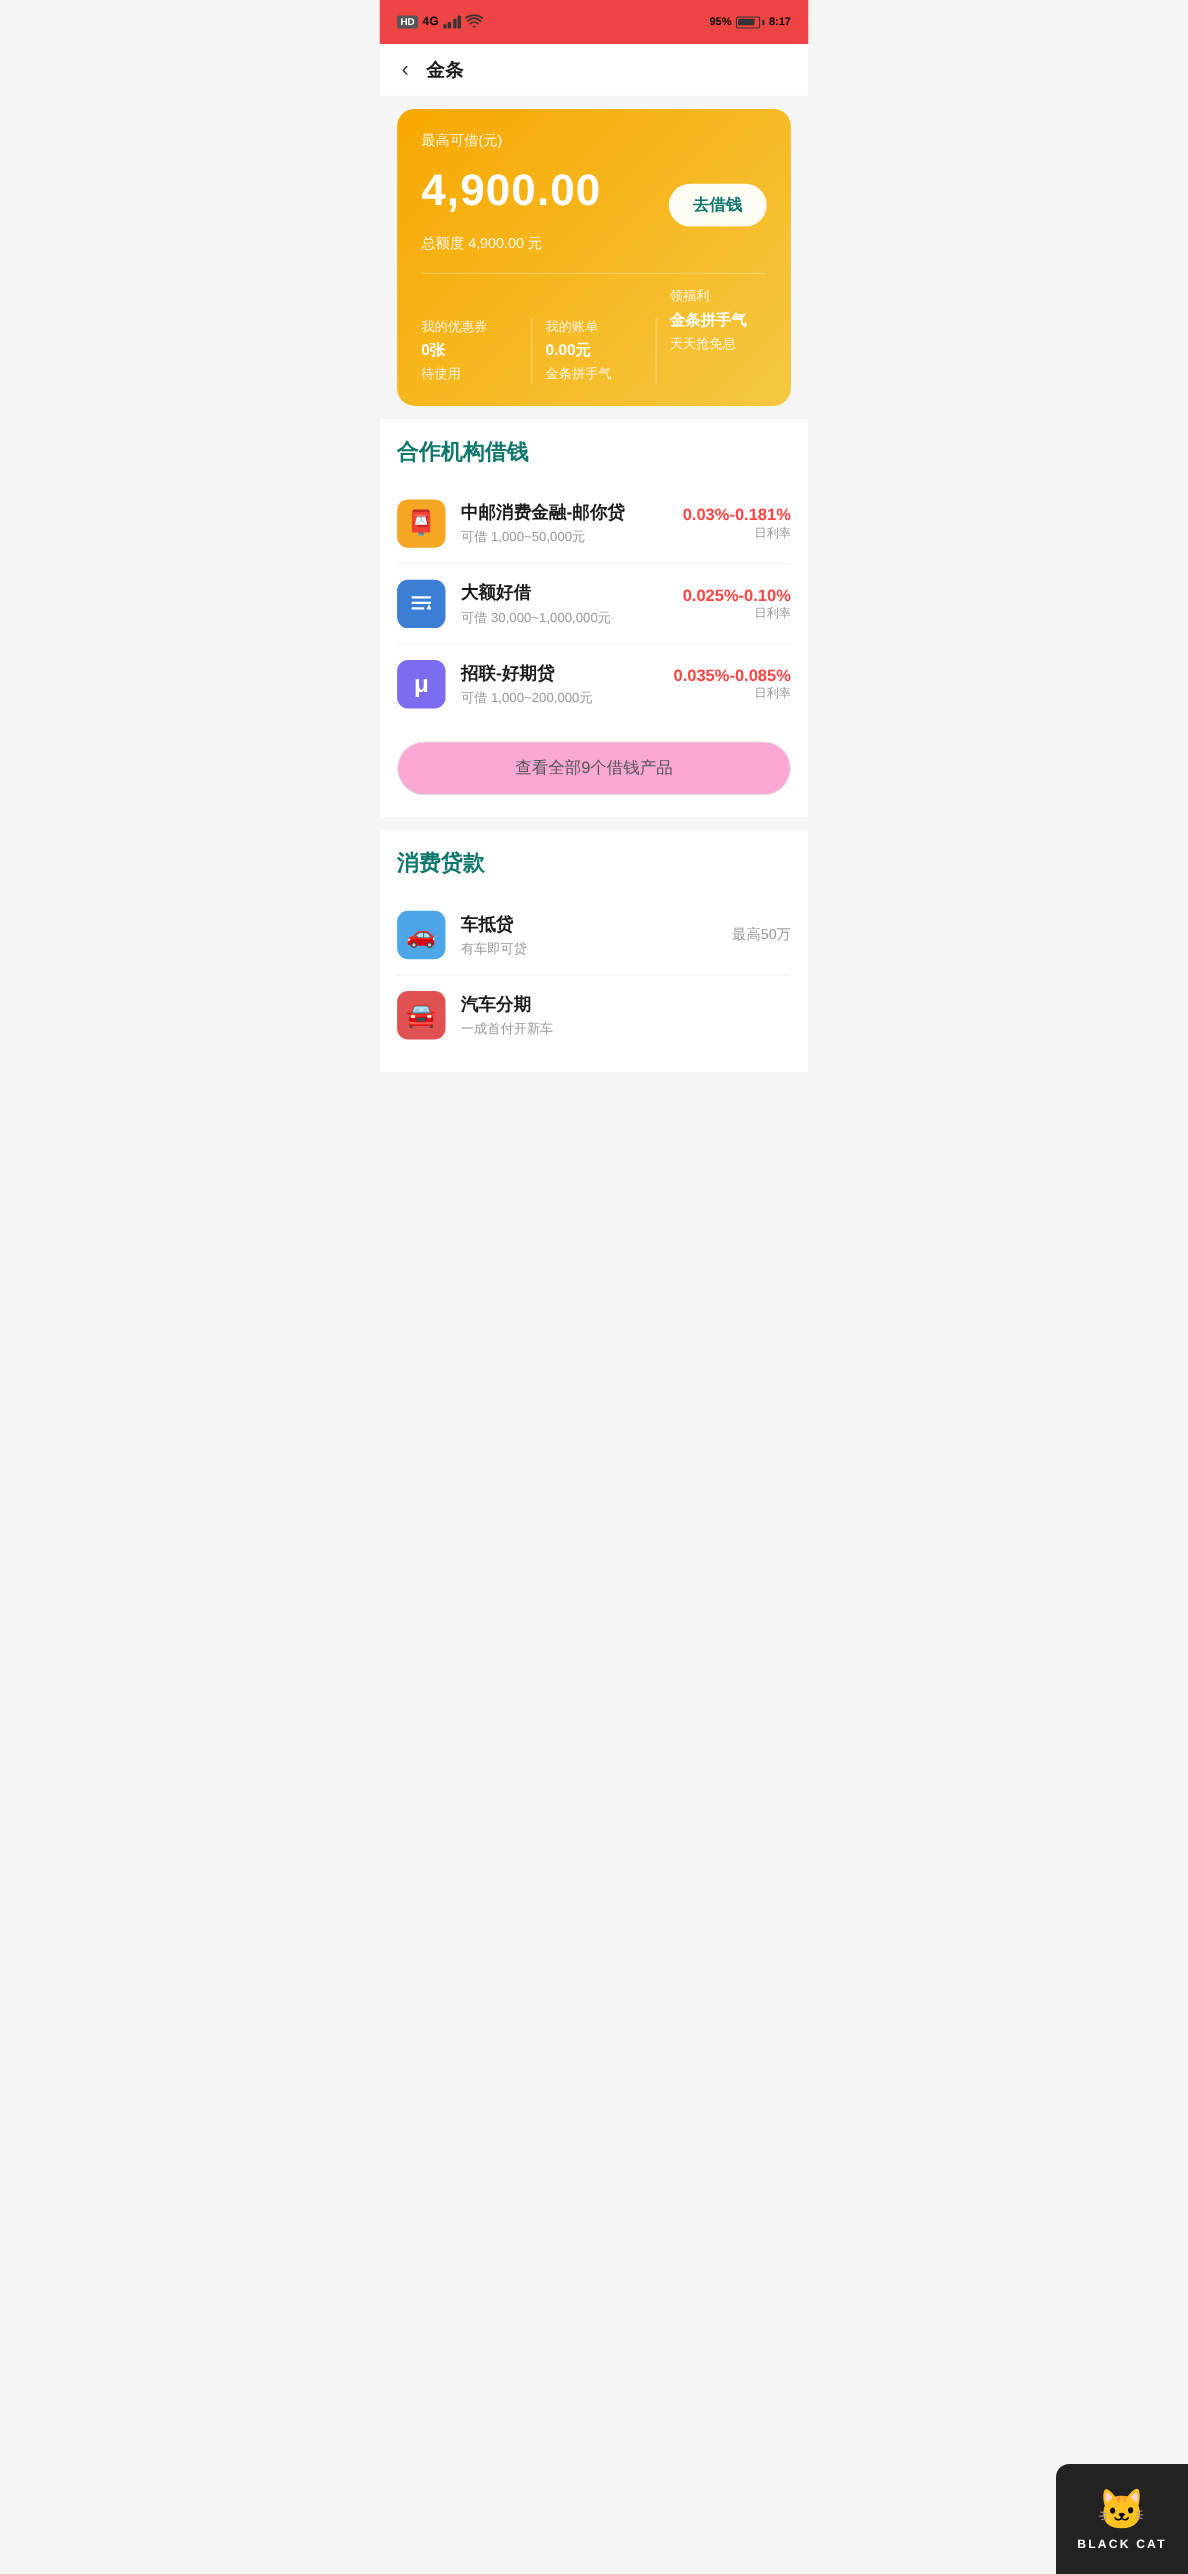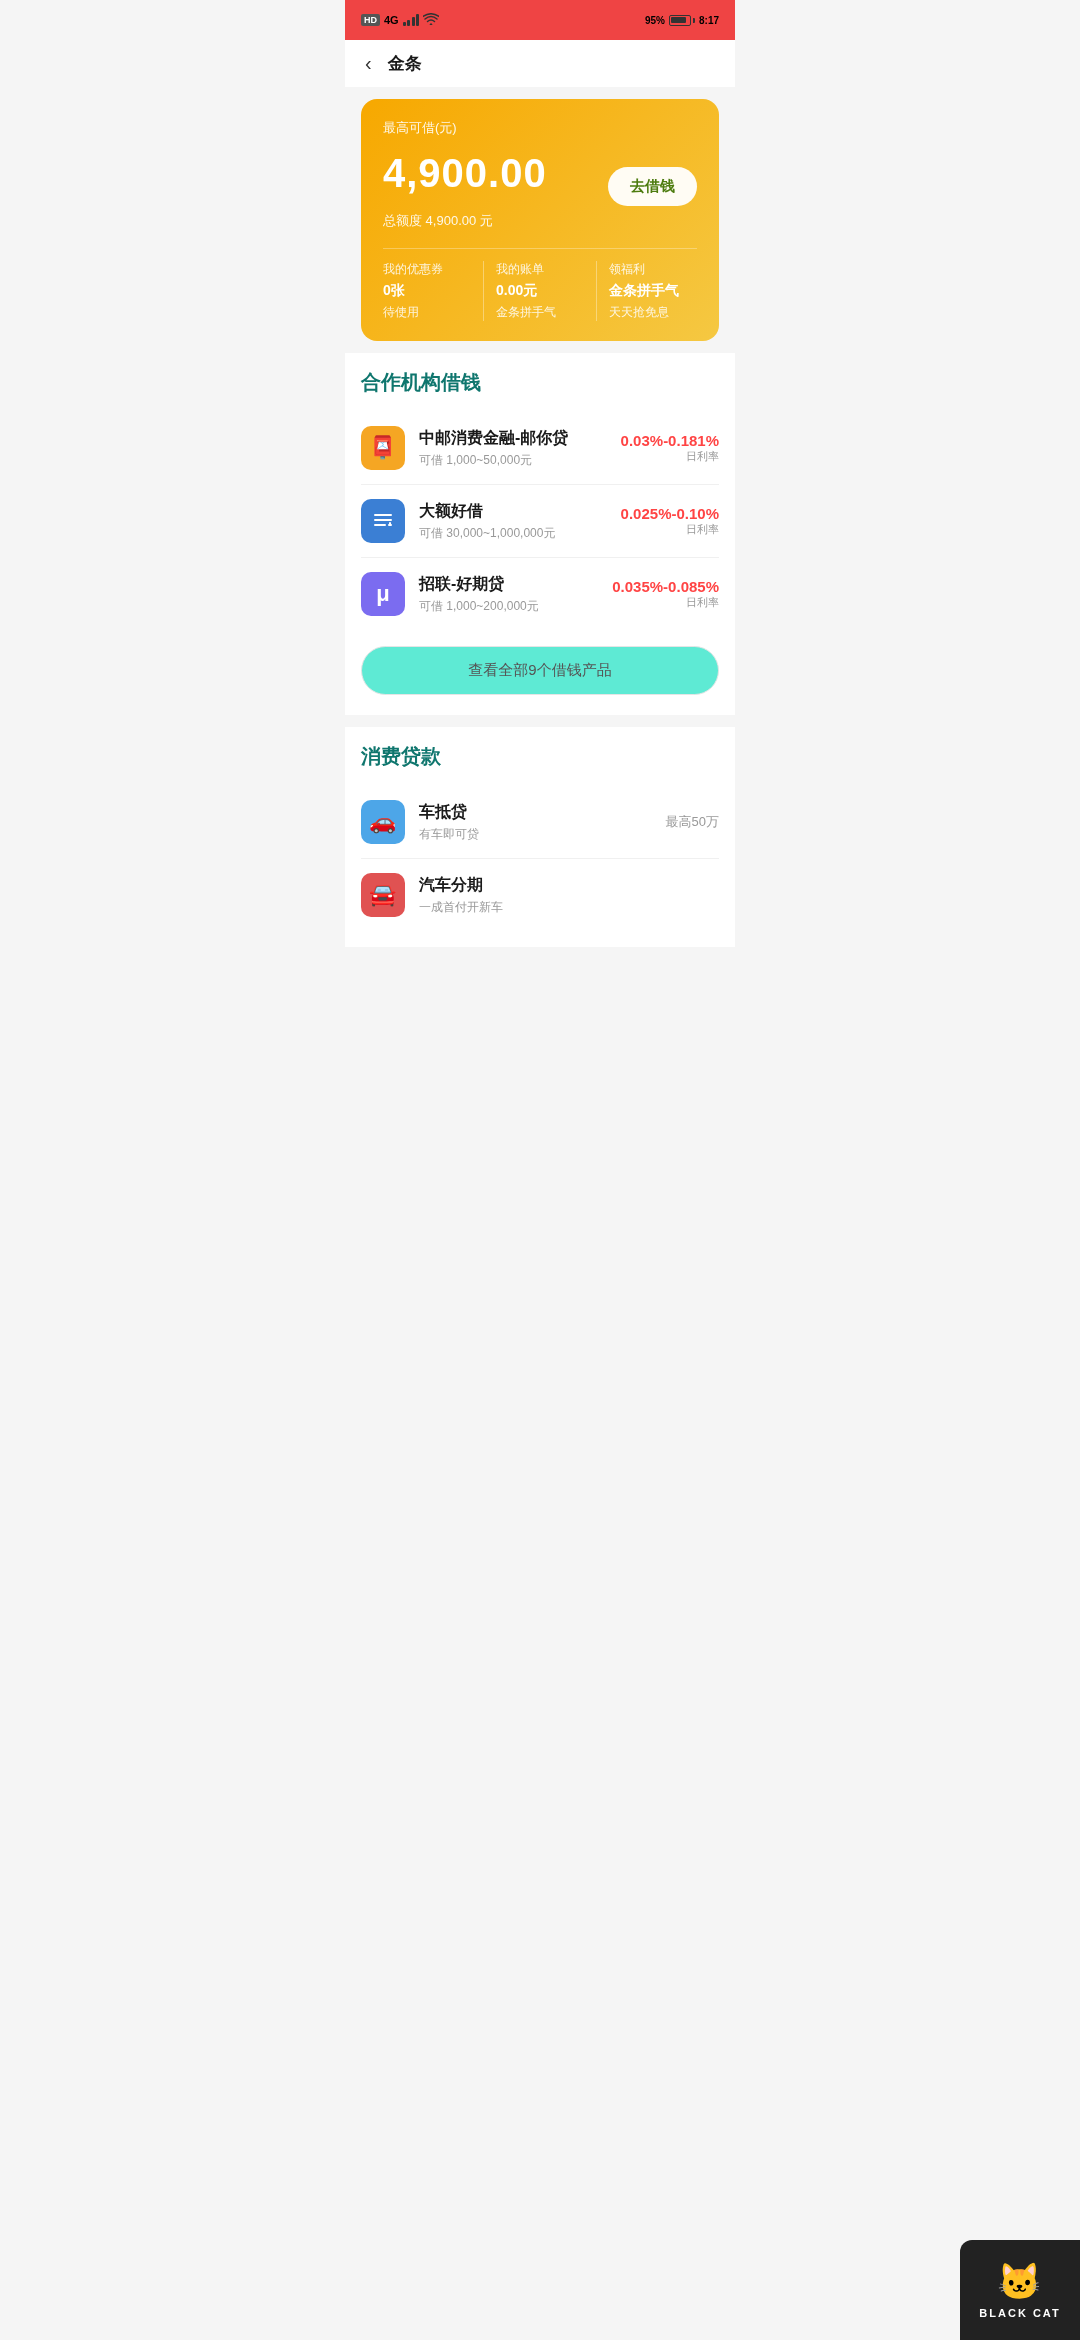--- a/index.html
+++ b/index.html
@@ -126,21 +126,21 @@
 
     .card-amount {
       font-size: 40px;
       font-weight: 700;
       color: #fff;
       letter-spacing: 1px;
     }
 
     .borrow-btn {
       background: rgba(255,255,255,0.95);
-      color: #4d7c0f;
+      color: #0f766e;
       border: none;
       border-radius: 24px;
       padding: 10px 22px;
       font-size: 15px;
       font-weight: 600;
       cursor: pointer;
       white-space: nowrap;
       margin-top: 26px;
     }
 
@@ -165,20 +165,21 @@
       flex: 1;
       display: flex;
       flex-direction: column;
       gap: 4px;
     }
 
     .card-menu-item:not(:last-child) {
       border-right: 1px solid rgba(255,255,255,0.35);
       padding-right: 12px;
       margin-right: 12px;
+      margin-top: 28px;
     }
 
     .card-menu-label {
       font-size: 12px;
       color: rgba(255,255,255,0.85);
     }
 
     .card-menu-value {
       font-size: 14px;
       font-weight: 600;
@@ -285,21 +286,21 @@
       color: #999;
       text-align: right;
     }
 
     
     .view-all-btn {
       display: block;
       width: 100%;
       margin: 16px 0 4px;
       padding: 14px;
-      background: #5eead4;
+      background: #f9a8d4;
       border: 1px solid #e5e5e5;
       border-radius: 28px;
       text-align: center;
       font-size: 15px;
       color: #555;
       cursor: pointer;
     }
 
     
     .signal-bars {

